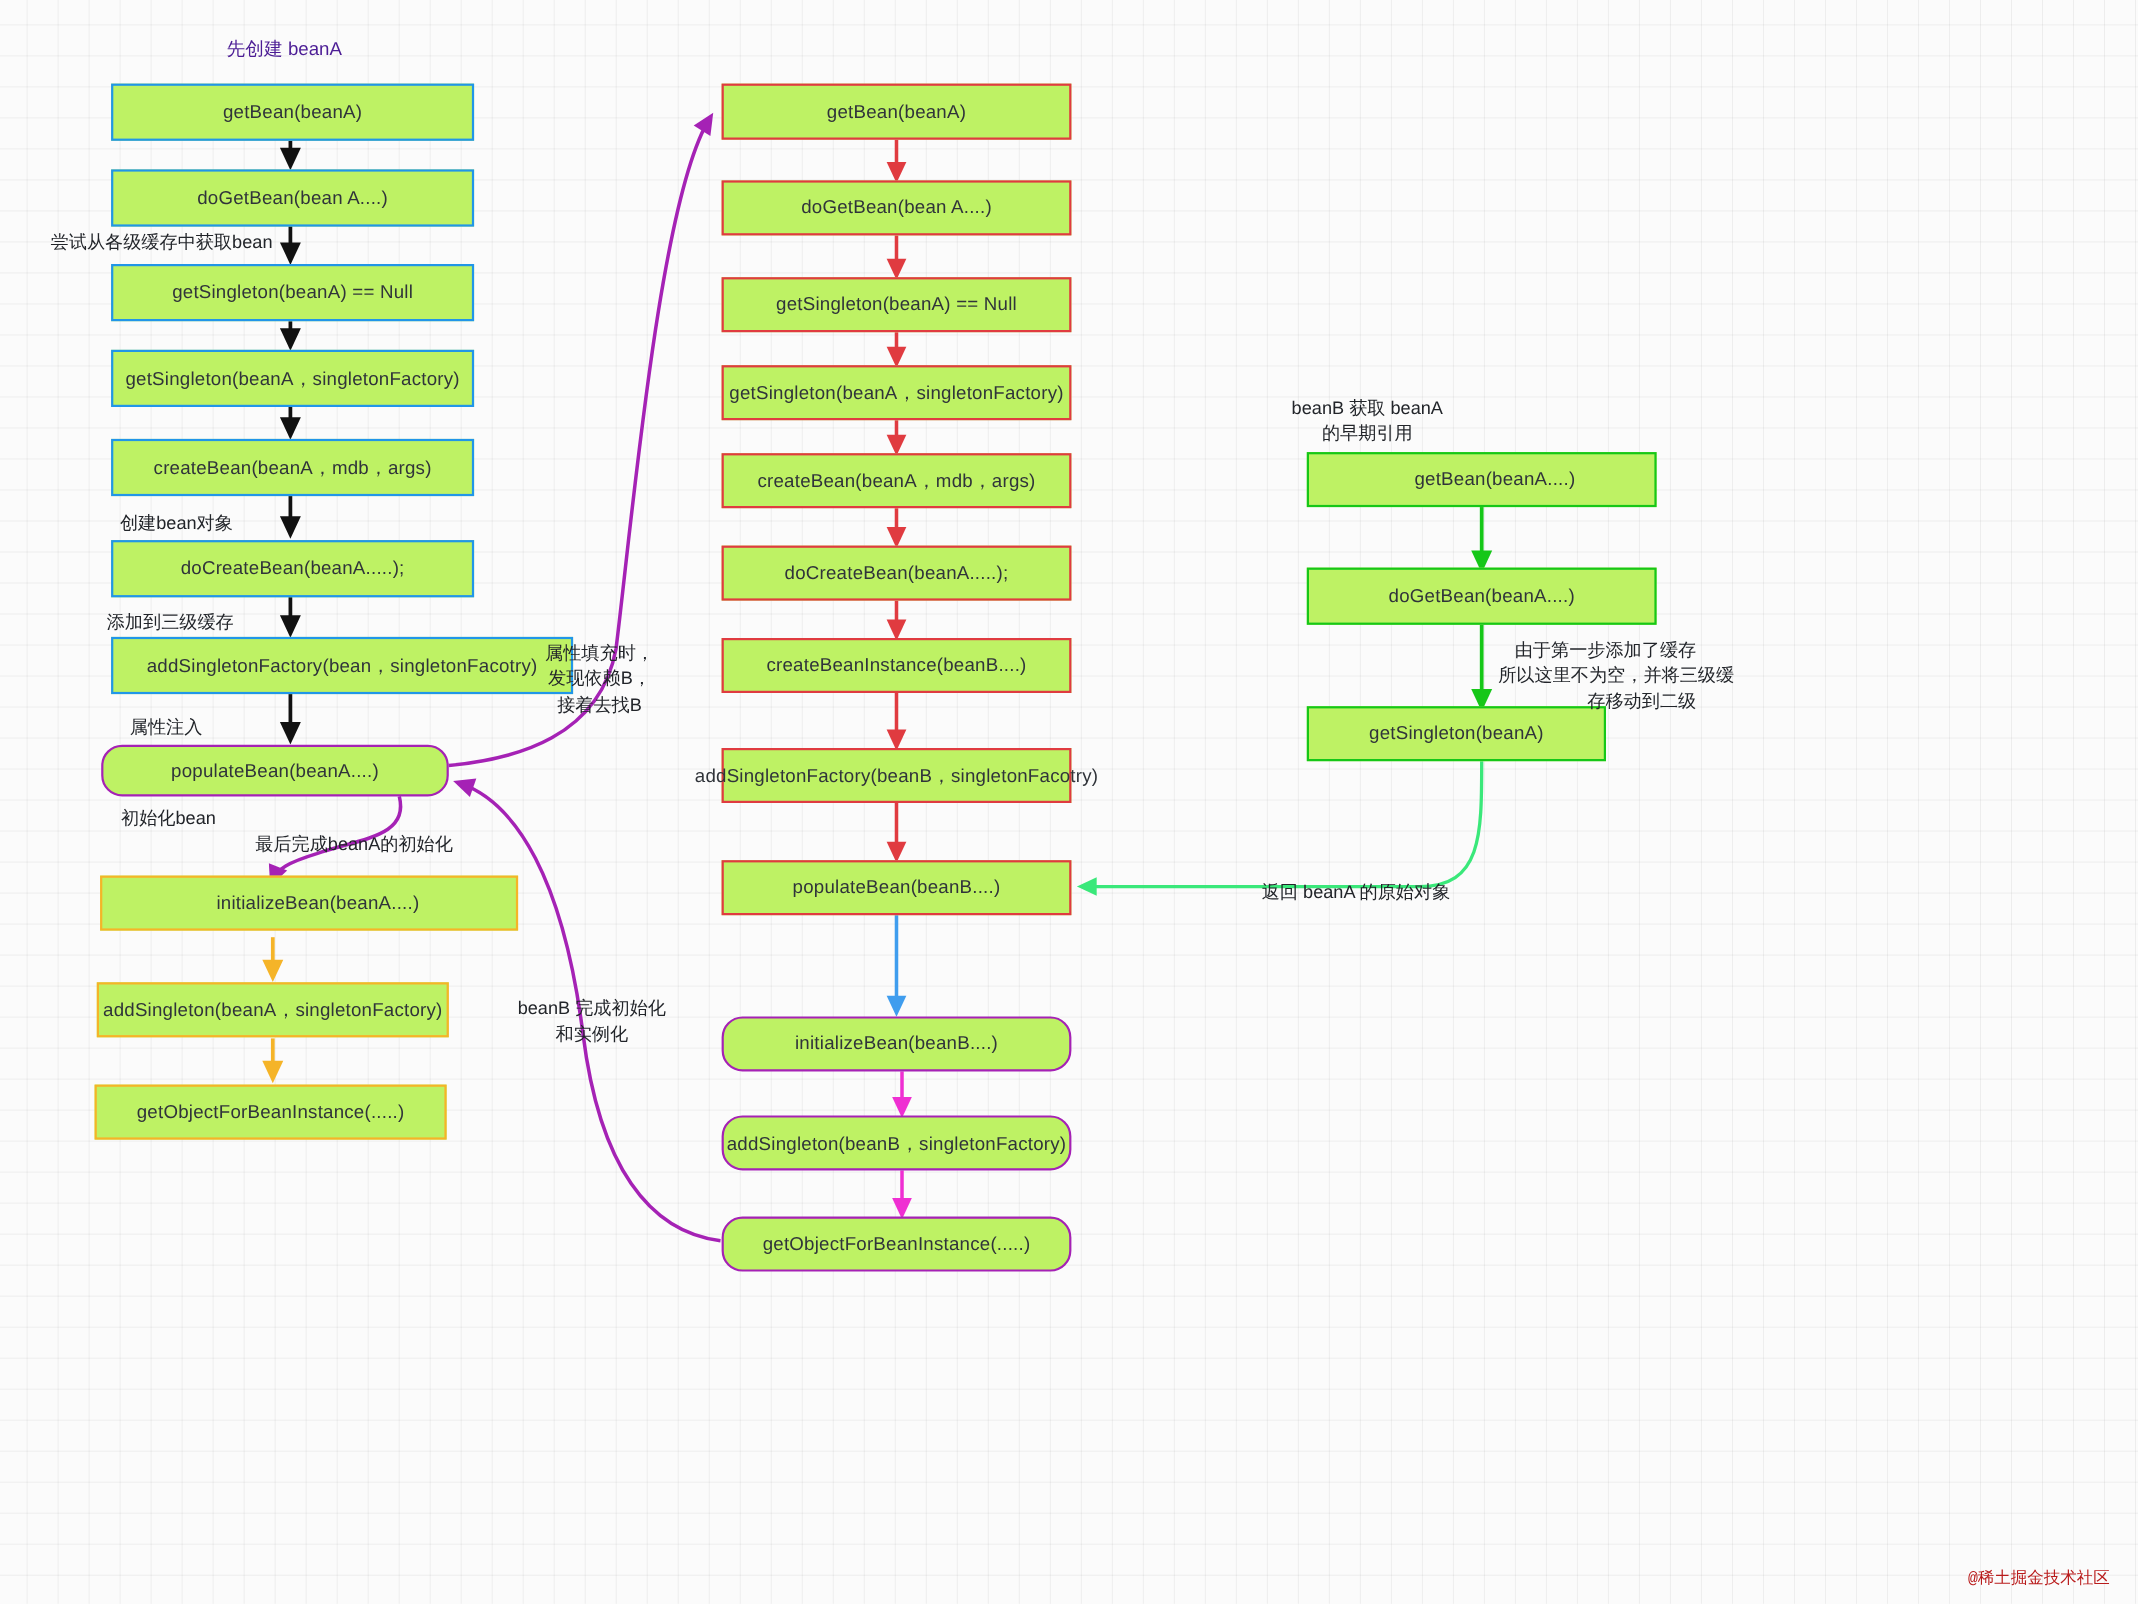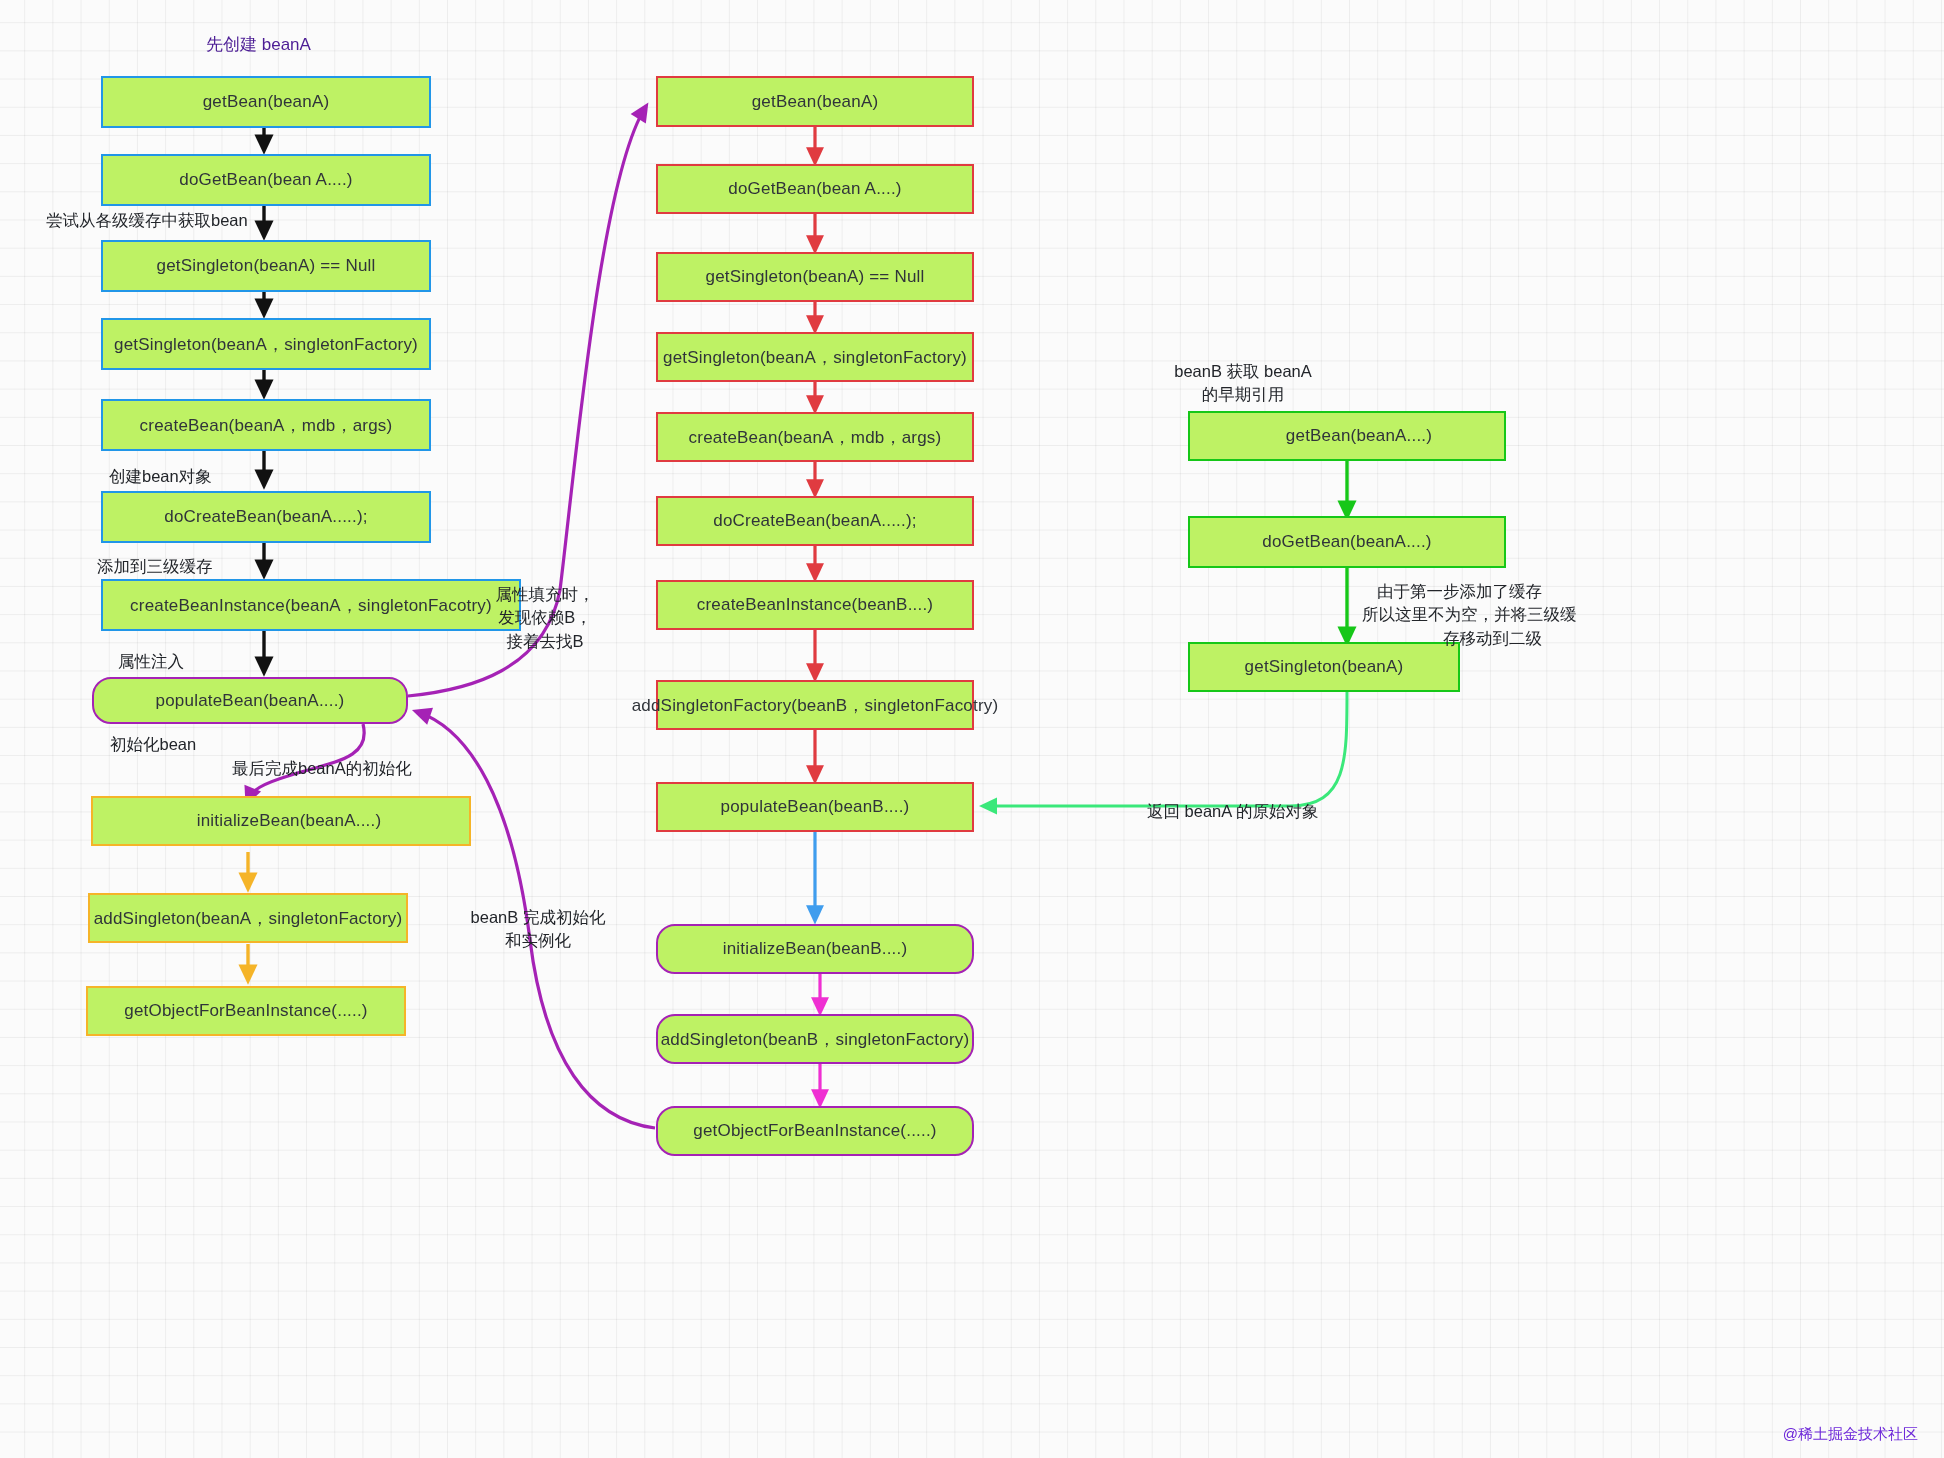--- a/index.html
+++ b/index.html
@@ -60,23 +60,24 @@
     position: absolute;
     font-size: 17px;
     color: #4c1d95;
     z-index: 4;
     white-space: nowrap;
   }
   .watermark {
     position: absolute;
     right: 26px; bottom: 14px;
     font-size: 15px;
-    color: #6d28d9;
+    color: #b91c1c;
     z-index: 5;
     white-space: nowrap;
+    font-family: Liberation Mono, monospace;
   }
 </style>
 </head>
 <body>
 
 <div id="canvas"></div>
 
 <svg id="svg-layer" viewBox="0 0 1944 1458">
   <defs>
     <marker id="ah-black" markerWidth="9" markerHeight="9" refX="4.4" refY="3.1" orient="auto" markerUnits="strokeWidth">
@@ -167,21 +168,21 @@
 </div>
 <div class="node blue" style="left:101px; top:399px; width:330px; height:52px;">
   <span>createBean(beanA，mdb，args)</span>
 </div>
 <div class="annot" style="left:109px; top:465px;">创建bean对象</div>
 <div class="node blue" style="left:101px; top:491px; width:330px; height:52px;">
   <span>doCreateBean(beanA.....);</span>
 </div>
 <div class="annot" style="left:97px; top:555px;">添加到三级缓存</div>
 <div class="node blue" style="left:101px; top:579px; width:420px; height:52px;">
-  <span>createBeanInstance(beanA，singletonFacotry)</span>
+  <span>addSingletonFactory(bean，singletonFacotry)</span>
 </div>
 <div class="annot" style="left:118px; top:650px;">属性注入</div>
 <div class="node purple" style="left:92px; top:677px; width:316px; height:47px;">
   <span>populateBean(beanA....)</span>
 </div>
 <div class="annot" style="left:110px; top:733px;">初始化bean</div>
 <div class="annot" style="left:232px; top:757px;">最后完成beanA的初始化</div>
 <div class="node orange" style="left:91px; top:796px; width:380px; height:50px;padding-left:16px;">
   <span>initializeBean(beanA....)</span>
 </div>

